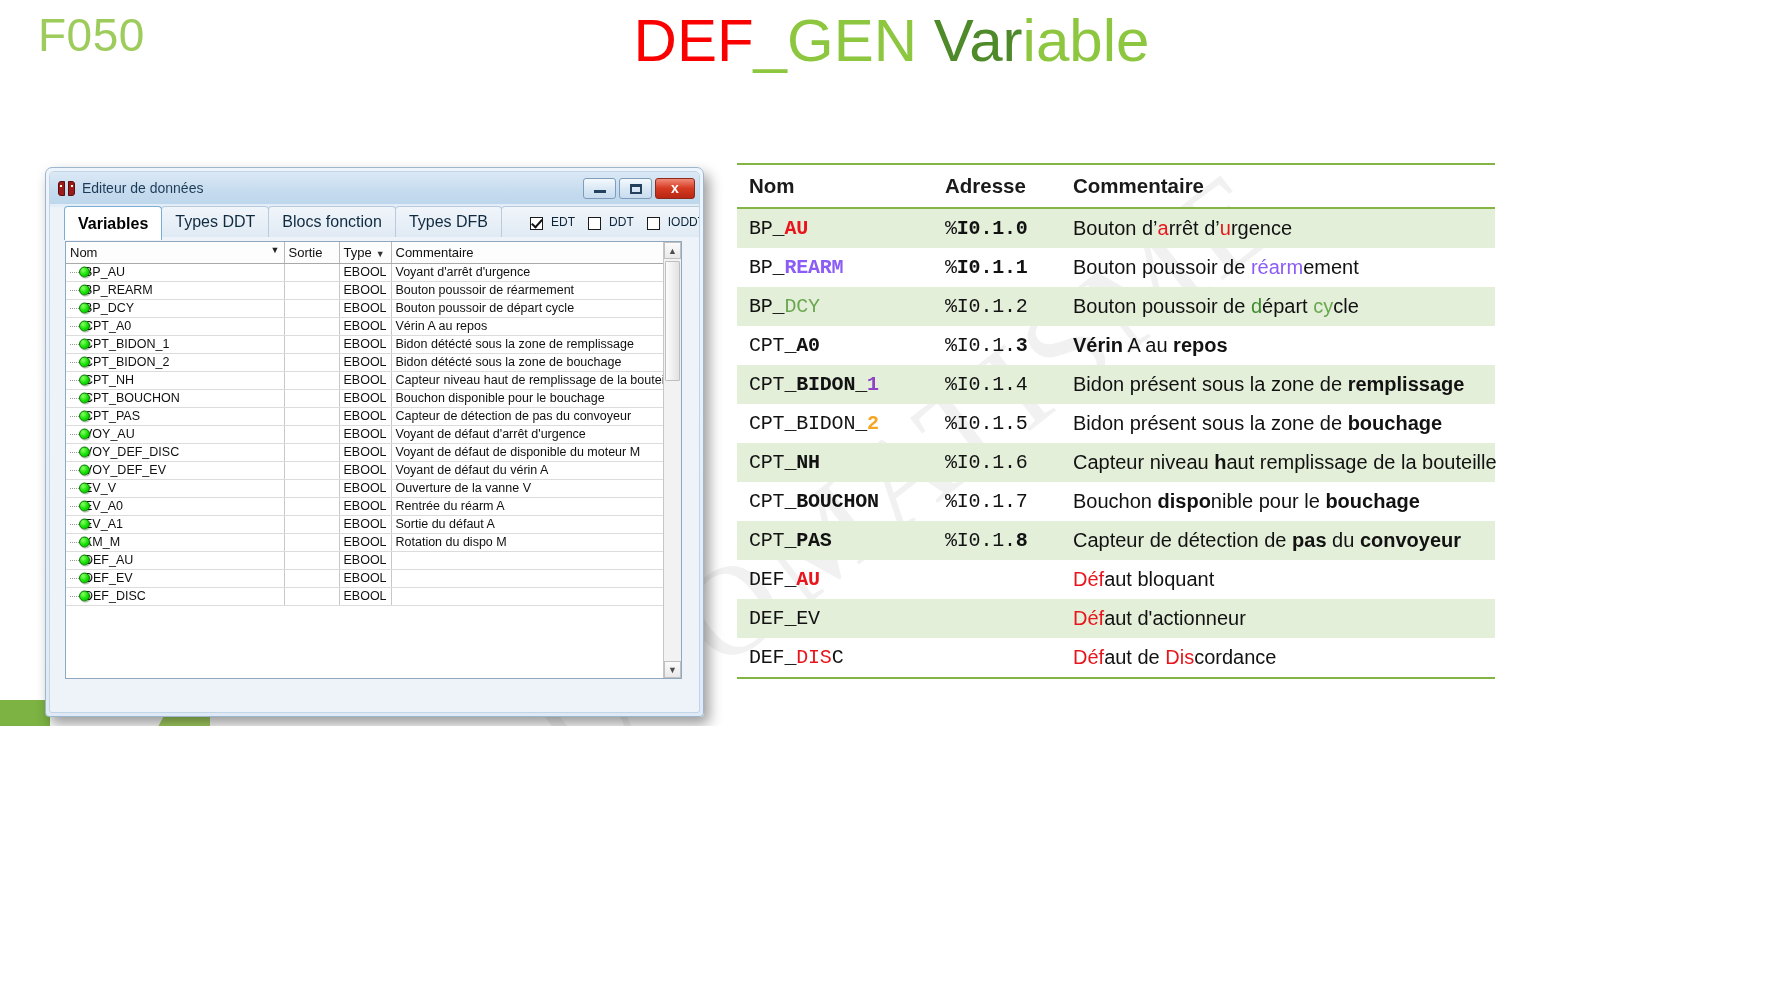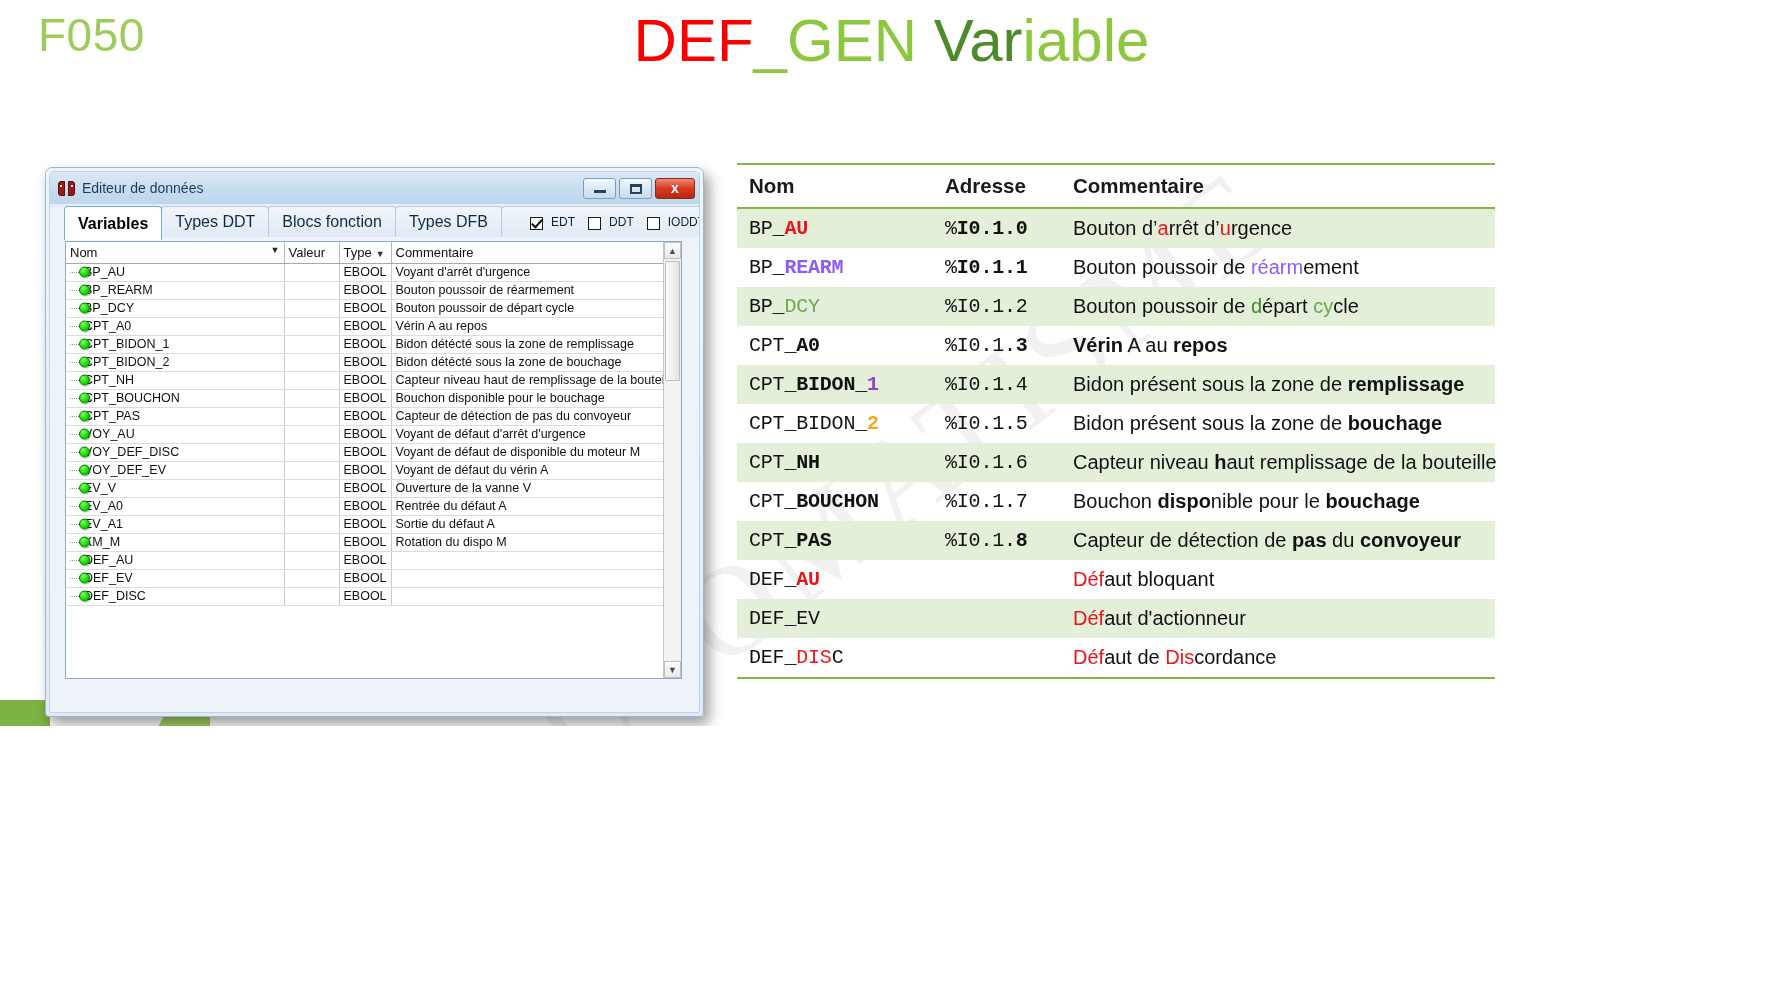--- a/index.html
+++ b/index.html
@@ -403,21 +403,21 @@
           <table class="vargrid">
             <colgroup>
               <col class="w-name">
                 <col class="w-val">
                 <col class="w-type">
                 <col class="w-com">
             </colgroup>
             <thead>
               <tr>
                 <th><span>Nom</span><span class="caret-right">▼</span></th>
-                <th><span>Valeur</span></th>
+                <th><span>Sortie</span></th>
                 <th><span>Type</span><span class="hdr-caret">▼</span></th>
                 <th><span>Commentaire</span></th>
               </tr>
             </thead>
             <tbody id="grid-body">
                 <tr>
                   <td class="c-name"><span class="tree-dash"></span><span class="led"></span><span class="nm">BP_AU</span></td>
                   <td></td>
                   <td>EBOOL</td>
                   <td>Voyant d'arrêt d'urgence</td>
@@ -491,21 +491,21 @@
                 <tr>
                   <td class="c-name"><span class="tree-dash"></span><span class="led"></span><span class="nm">EV_V</span></td>
                   <td></td>
                   <td>EBOOL</td>
                   <td>Ouverture de la vanne V</td>
                 </tr>
                 <tr>
                   <td class="c-name"><span class="tree-dash"></span><span class="led"></span><span class="nm">EV_A0</span></td>
                   <td></td>
                   <td>EBOOL</td>
-                  <td>Rentrée du défaut A</td>
+                  <td>Rentrée du réarm A</td>
                 </tr>
                 <tr>
                   <td class="c-name"><span class="tree-dash"></span><span class="led"></span><span class="nm">EV_A1</span></td>
                   <td></td>
                   <td>EBOOL</td>
                   <td>Sortie du défaut A</td>
                 </tr>
                 <tr>
                   <td class="c-name"><span class="tree-dash"></span><span class="led"></span><span class="nm">KM_M</span></td>
                   <td></td>

